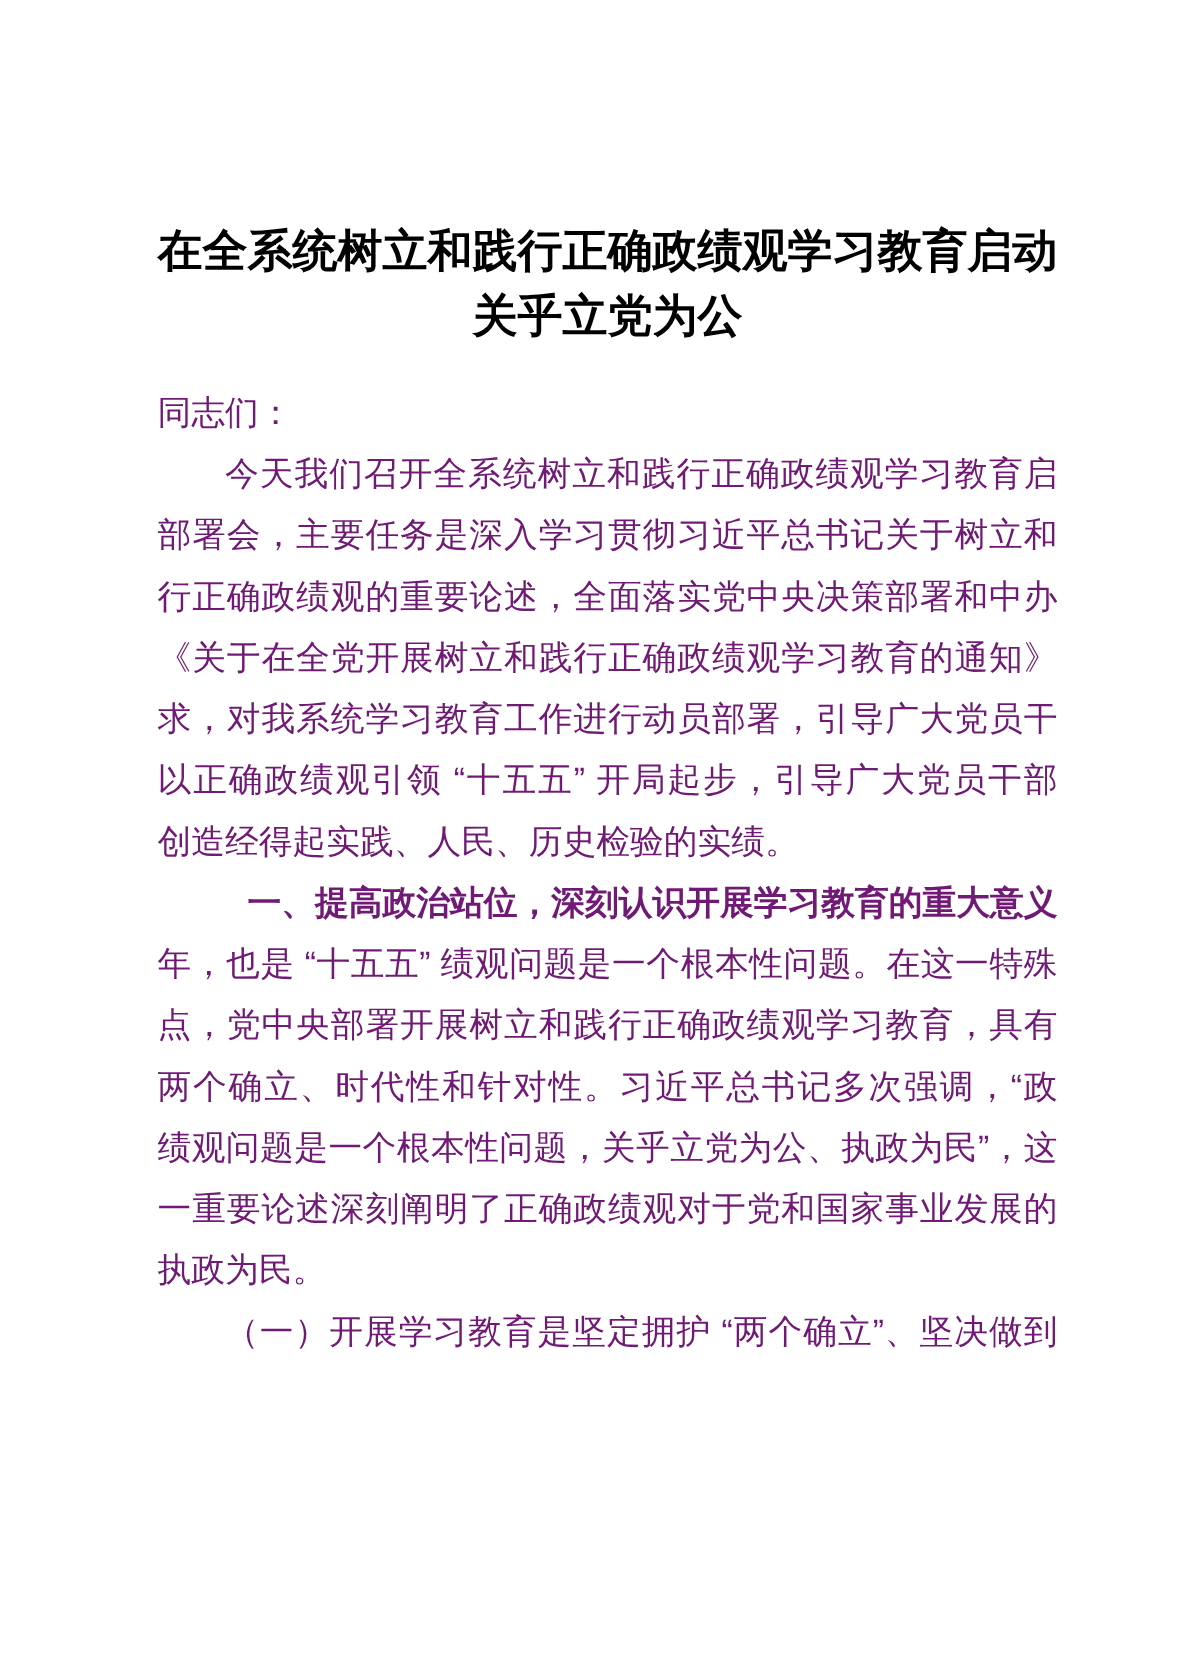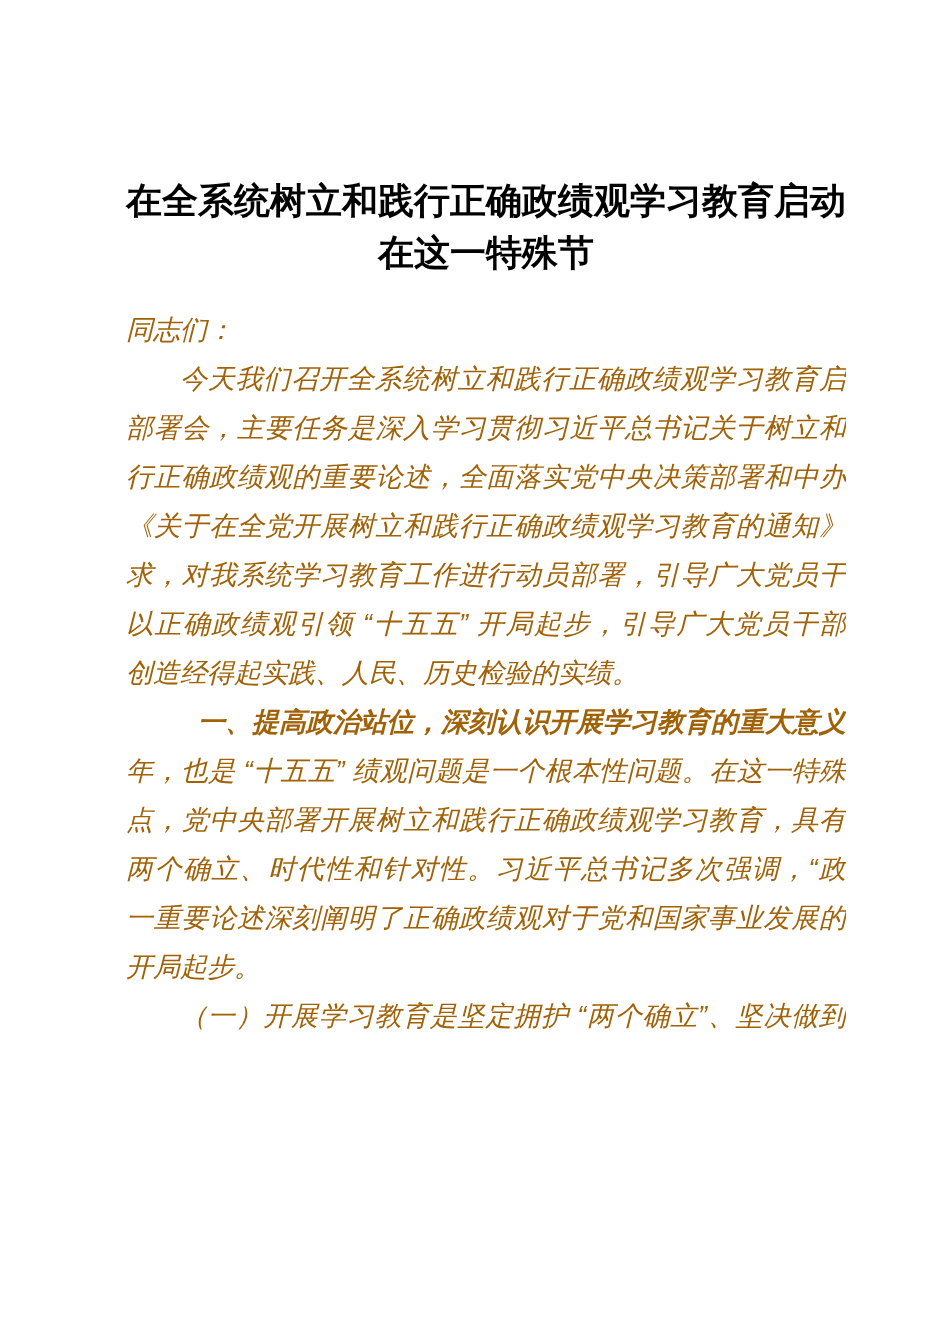--- a/index.html
+++ b/index.html
@@ -33,57 +33,57 @@
     text-align: center;
     color: #000000;
   }
   .body-lines {
     margin-top: 27px;
   }
   .line {
     font-size: 27px;
     line-height: 49px;
     height: 49px;
-    color: #a16207;
+    color: #701a75;
     text-align: left;
     overflow: hidden;
-    font-style: italic;
   }
   .line.just {
     text-align: justify;
     text-align-last: justify;
   }
   .line.indent {
     text-indent: 54px;
   }
   .line.bold {
     font-weight: 700;
     text-align: right;
   }
 </style>
 </head>
 <body>
 
 <div class="page">
   <div class="doc">
     <div class="title">
       <div class="title-line">在全系统树立和践行正确政绩观学习教育启动</div>
-      <div class="title-line">在这一特殊节</div>
+      <div class="title-line">关乎立党为公</div>
     </div>
     <div class="body-lines">
         <div class="line">同志们：</div>
         <div class="line indent just">今天我们召开全系统树立和践行正确政绩观学习教育启动</div>
         <div class="line just">部署会，主要任务是深入学习贯彻习近平总书记关于树立和践</div>
         <div class="line just">行正确政绩观的重要论述，全面落实党中央决策部署和中办</div>
         <div class="line just">《关于在全党开展树立和践行正确政绩观学习教育的通知》要</div>
         <div class="line just">求，对我系统学习教育工作进行动员部署，引导广大党员干部</div>
         <div class="line just">以正确政绩观引领 “十五五” 开局起步，引导广大党员干部</div>
         <div class="line">创造经得起实践、人民、历史检验的实绩。</div>
         <div class="line indent bold">一、提高政治站位，深刻认识开展学习教育的重大意义</div>
         <div class="line just">年，也是 “十五五” 绩观问题是一个根本性问题。在这一特殊节</div>
         <div class="line just">点，党中央部署开展树立和践行正确政绩观学习教育，具有极</div>
         <div class="line just">两个确立、时代性和针对性。习近平总书记多次强调，“政</div>
+        <div class="line just">绩观问题是一个根本性问题，关乎立党为公、执政为民”，这</div>
         <div class="line just">一重要论述深刻阐明了正确政绩观对于党和国家事业发展的极</div>
-        <div class="line">开局起步。</div>
+        <div class="line">执政为民。</div>
         <div class="line indent just">（一）开展学习教育是坚定拥护 “两个确立”、坚决做到</div>
       </div>
   </div>
 </div>
 
 </body></html>

